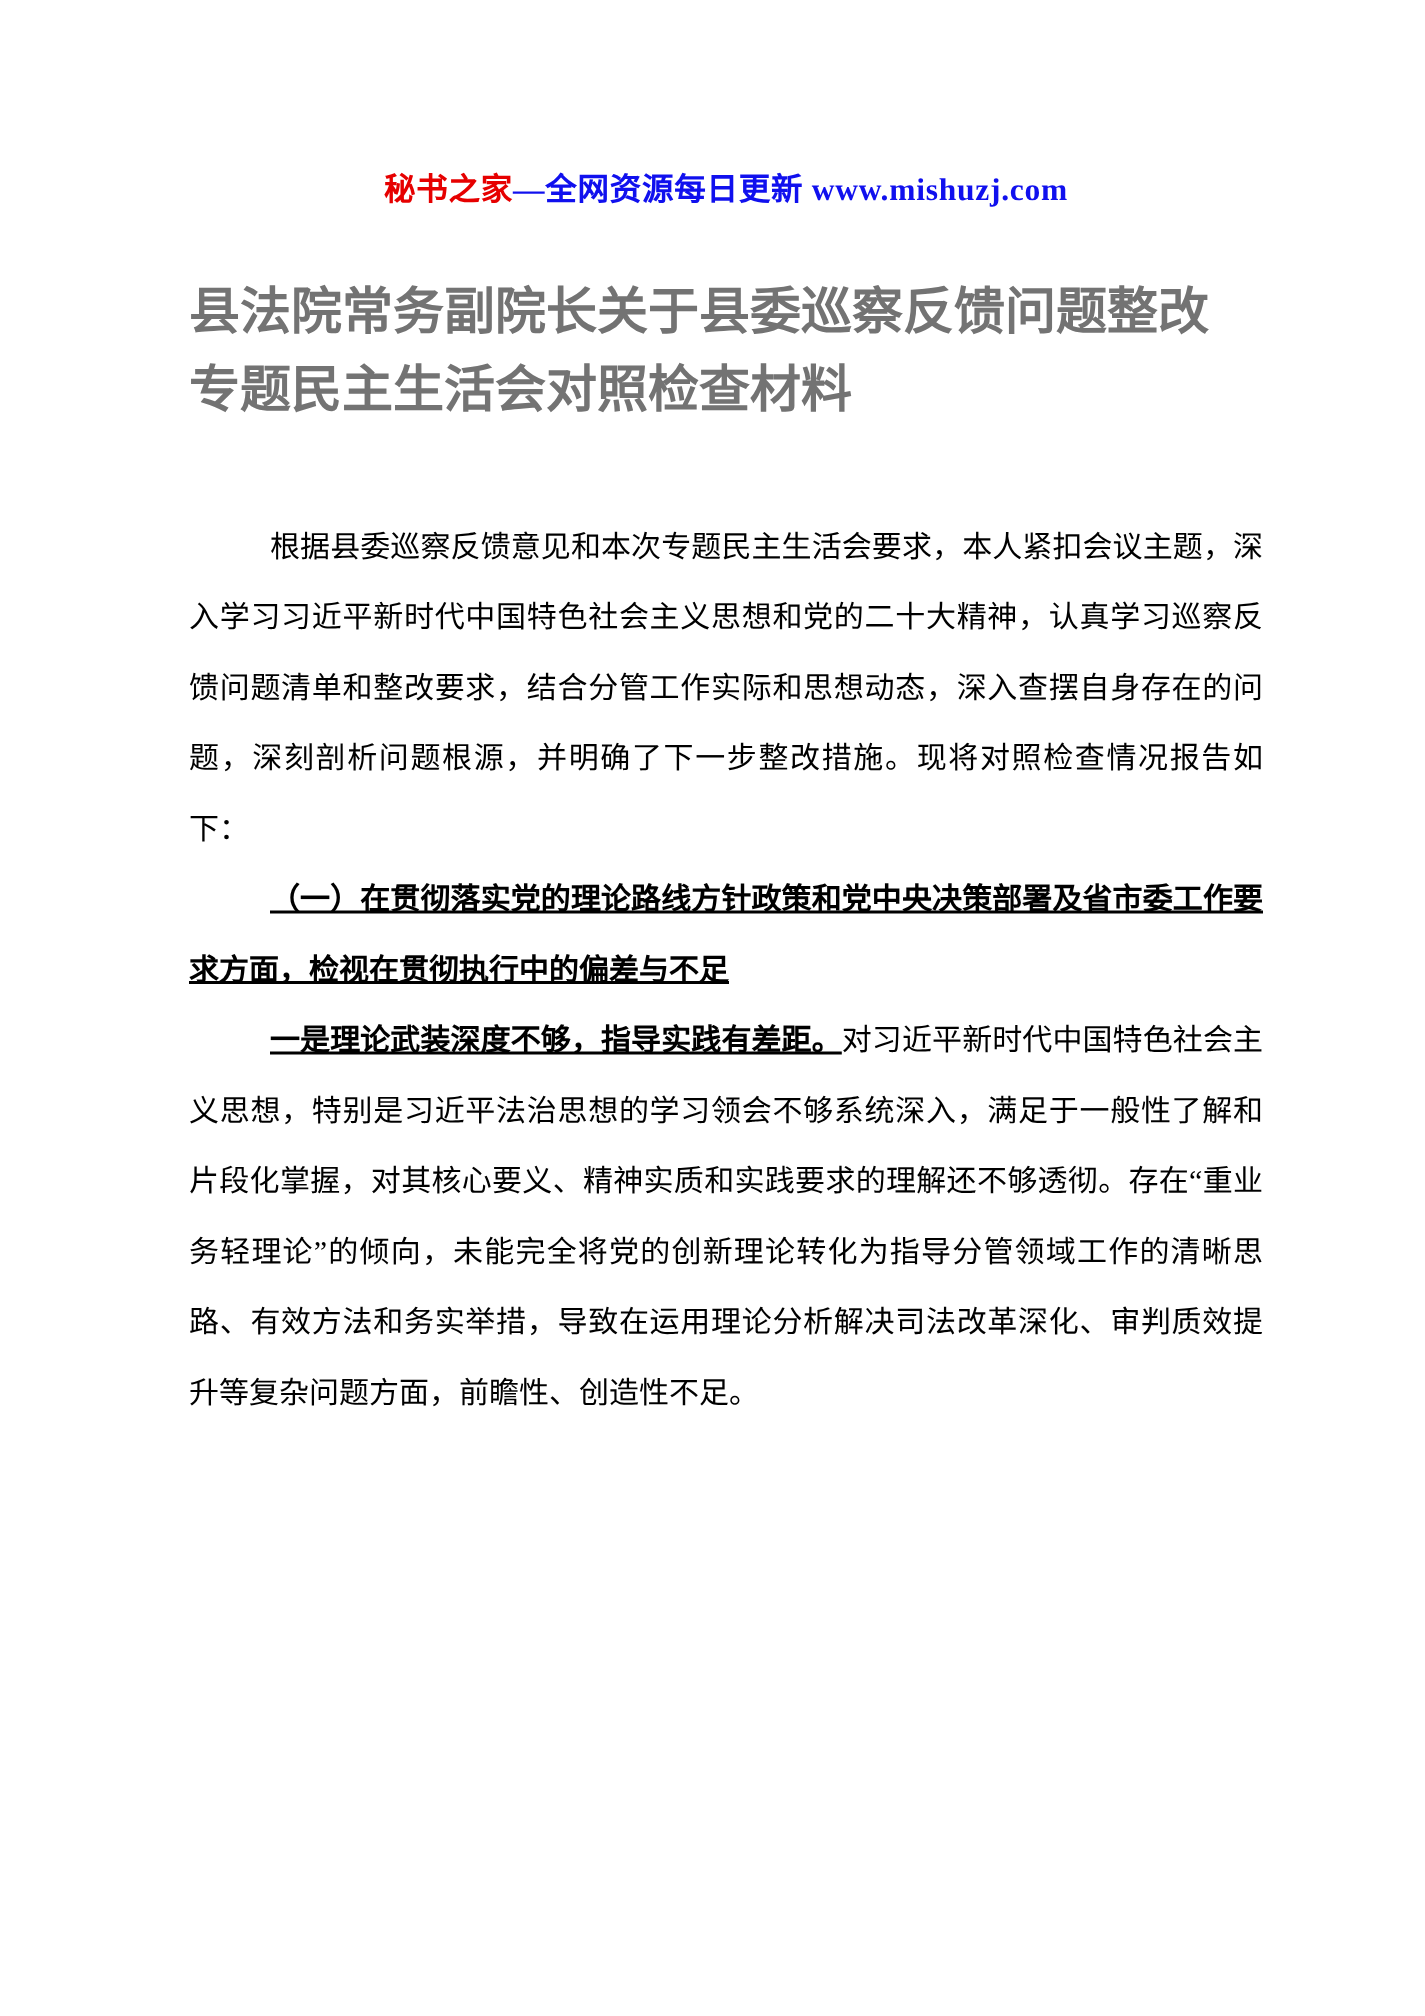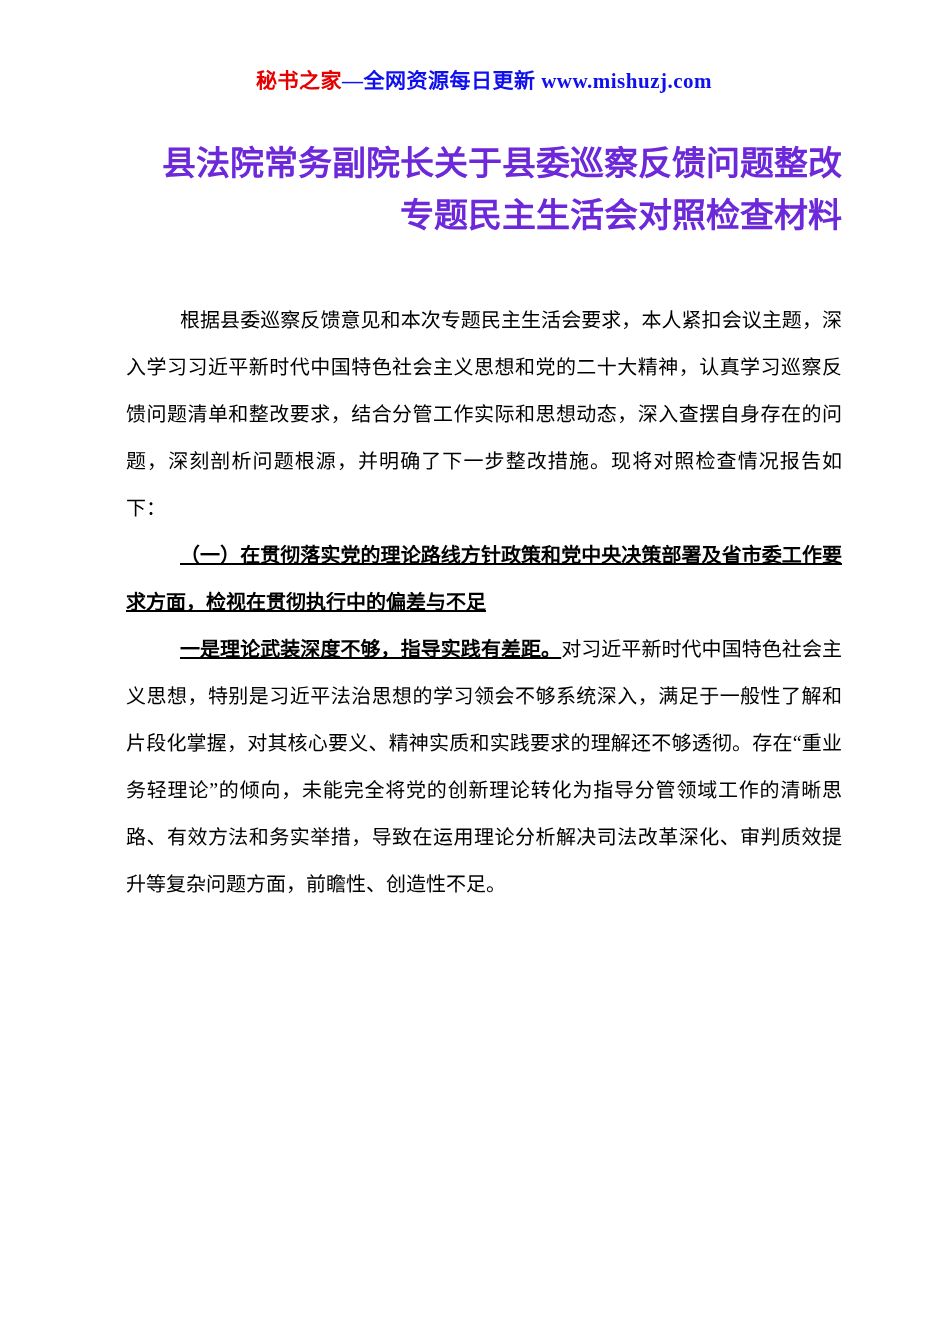--- a/index.html
+++ b/index.html
@@ -8,40 +8,40 @@
     width: 950px;
     min-height: 1344px;
     margin: 0 auto;
     background: #ffffff;
     font-family: "Liberation Serif", serif;
     color: #000000;
   }
   .page {
     width: 950px;
     min-height: 1344px;
-    padding: 64px 108px 60px 126px;
+    padding: 109px 108px 60px 126px;
     background: #ffffff;
   }
   .site-header {
     text-align: center;
     font-size: 21px;
     font-weight: bold;
     letter-spacing: 0.5px;
     margin-bottom: 44px;
     white-space: nowrap;
   }
   .site-header .brand { color: var(--brand-color, #e60000); }
   .site-header .tagline { color: var(--link-color, #1010ee); }
   .site-header .url { color: var(--link-color, #1010ee); text-decoration: none; cursor: pointer; }
   .doc-title {
-    text-align: right;
+    text-align: left;
     font-weight: bold;
     font-size: 34px;
     line-height: 1.52;
-    color: #6d28d9;
+    color: #737373;
     margin-bottom: 56px;
   }
   .body-text p {
     font-size: 20px;
     line-height: 47px;
     text-align: justify;
     text-justify: inter-ideograph;
     text-indent: 2.7em;
     color: #000000;
   }

